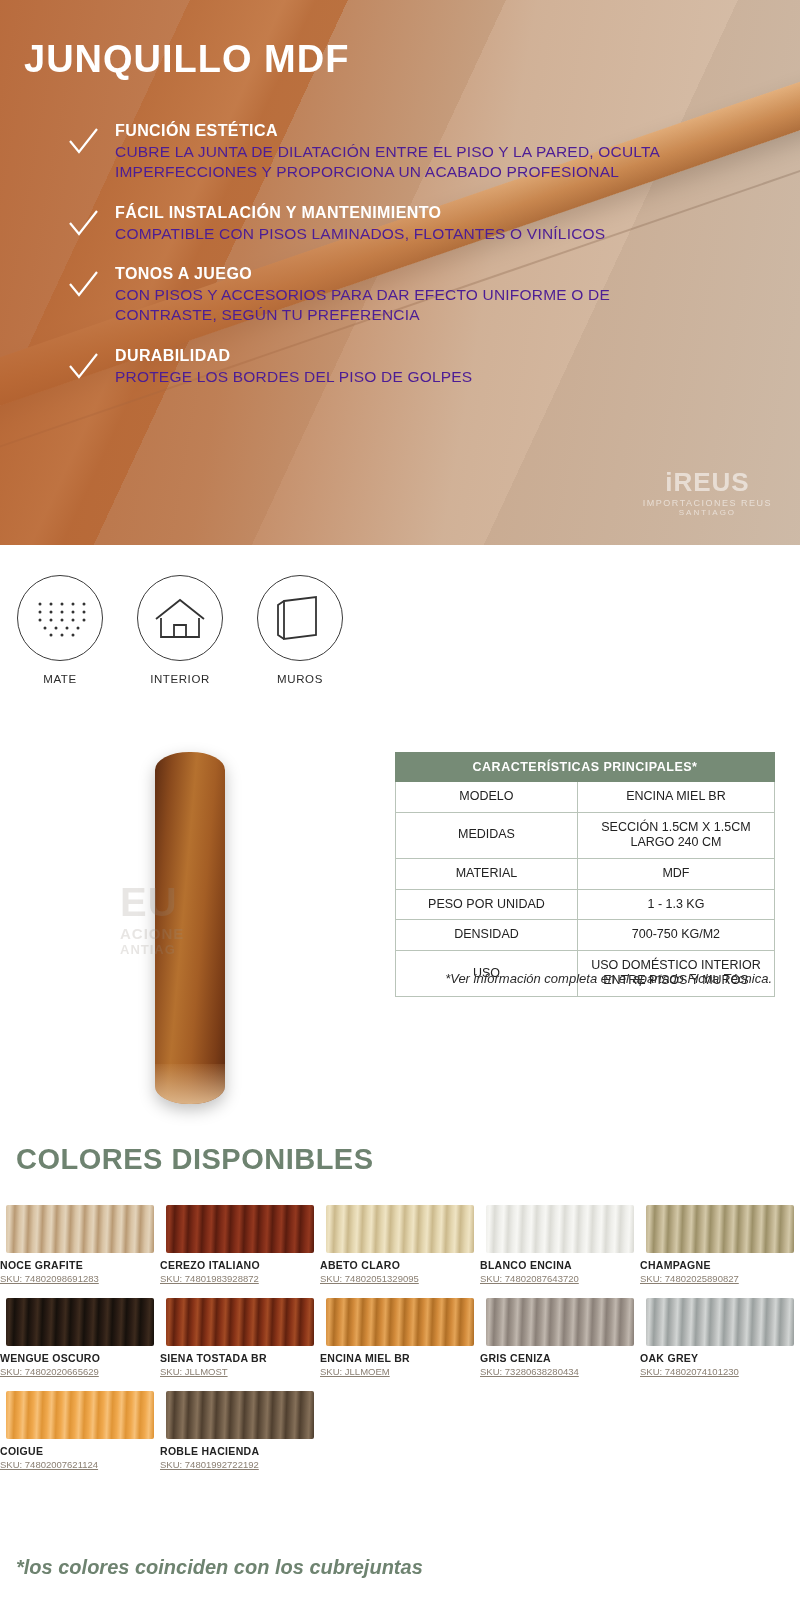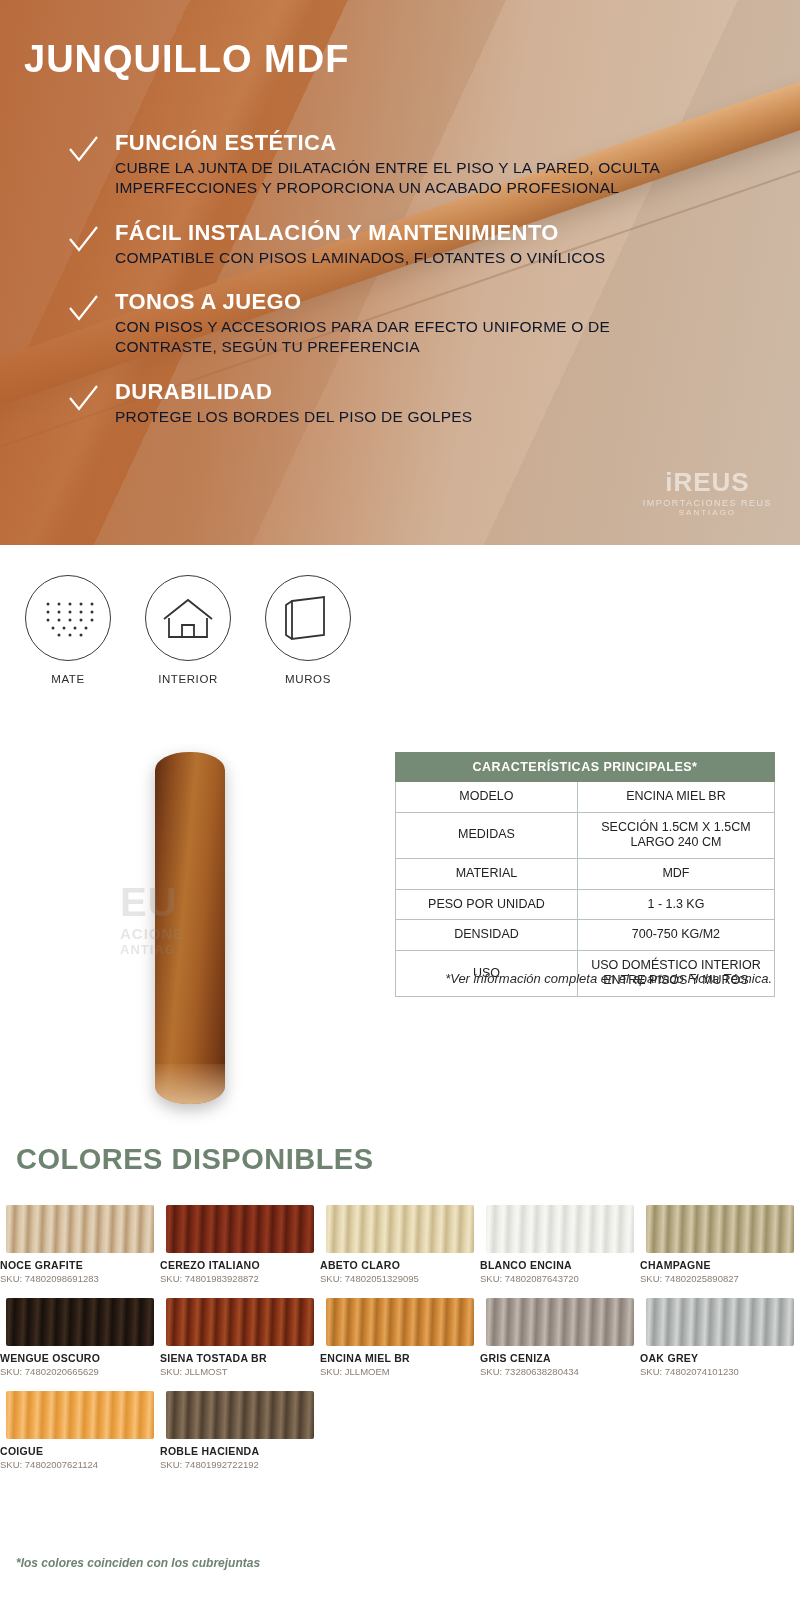--- a/index.html
+++ b/index.html
@@ -69,49 +69,48 @@
     width: 640px;
   }
   .bullet { position:relative; margin-bottom: 22px; padding-left: 55px; }
   .check {
     position:absolute; left:6px; top:4px;
     width: 34px; height: 34px;
   }
   .check svg { display:block; }
   .bullet-title {
     color:#ffffff;
-    font-size: 22px;
+    font-size: 16px;
     font-weight: bold;
     letter-spacing: .4px;
     margin-bottom: 2px;
-    margin-top: 8px;
   }
   .bullet-text {
-    color:#0f172a;
+    color:#4c1d95;
     font-size: 15.5px;
     line-height: 1.28;
     letter-spacing: .2px;
   }
   .hero-logo {
     position:absolute;
     right: 28px; bottom: 28px;
     text-align:center;
     opacity:.55;
   }
   .hero-logo .lg-main { color:#fff; font-size:26px; font-weight:bold; letter-spacing:1px; }
   .hero-logo .lg-sub { color:#fff; font-size:9px; letter-spacing:1.5px; }
   .hero-logo .lg-sub2 { color:#fff; font-size:8px; letter-spacing:2px; }
 
   
   .iconstrip {
     position:absolute;
     top: 575px; left: 0;
     width: 800px;
     display:flex;
-    padding-left: 8px;
+    padding-left: 0;
   }
   .iconcell { width: 120px; text-align:center; }
   .iconcircle {
     width: 86px; height: 86px;
     border: 1.6px solid #3a3a3a;
     border-radius: 50%;
     margin: 0 auto 12px auto;
     display:flex; align-items:center; justify-content:center;
   }
   .iconlabel { font-size: 11.5px; color:#2b2b2b; letter-spacing:.6px; }
@@ -194,26 +193,26 @@
     display:flex;
     flex-wrap: wrap;
   }
   .swatch { width: 160px; margin-bottom: 14px; }
   .swatch .chip {
     width: 148px; height: 48px;
     margin: 0 auto 6px auto;
     border-radius: 2px;
   }
   .swatch .nm { font-size: 10.5px; font-weight:bold; color:#222; letter-spacing:.3px; }
-  .swatch .sku { font-size: 9.5px; color:#8a7f72; margin-top: 2px; }
+  .swatch .sku { font-size: 9.5px; color:#8a7f72; margin-top: 2px; text-decoration: underline; }
 
   .colors-note {
     position:absolute;
     left: 16px; top: 1556px;
-    font-size: 12px;
+    font-size: 20px;
     font-style: italic;
     font-weight:bold;
     color:#6e8370;
   }
   .bottom-rule {
     position:absolute; left:0; top:1585px; width:800px; height:19px;
     background:#ffffff;
   }
 </style>
 </head>

